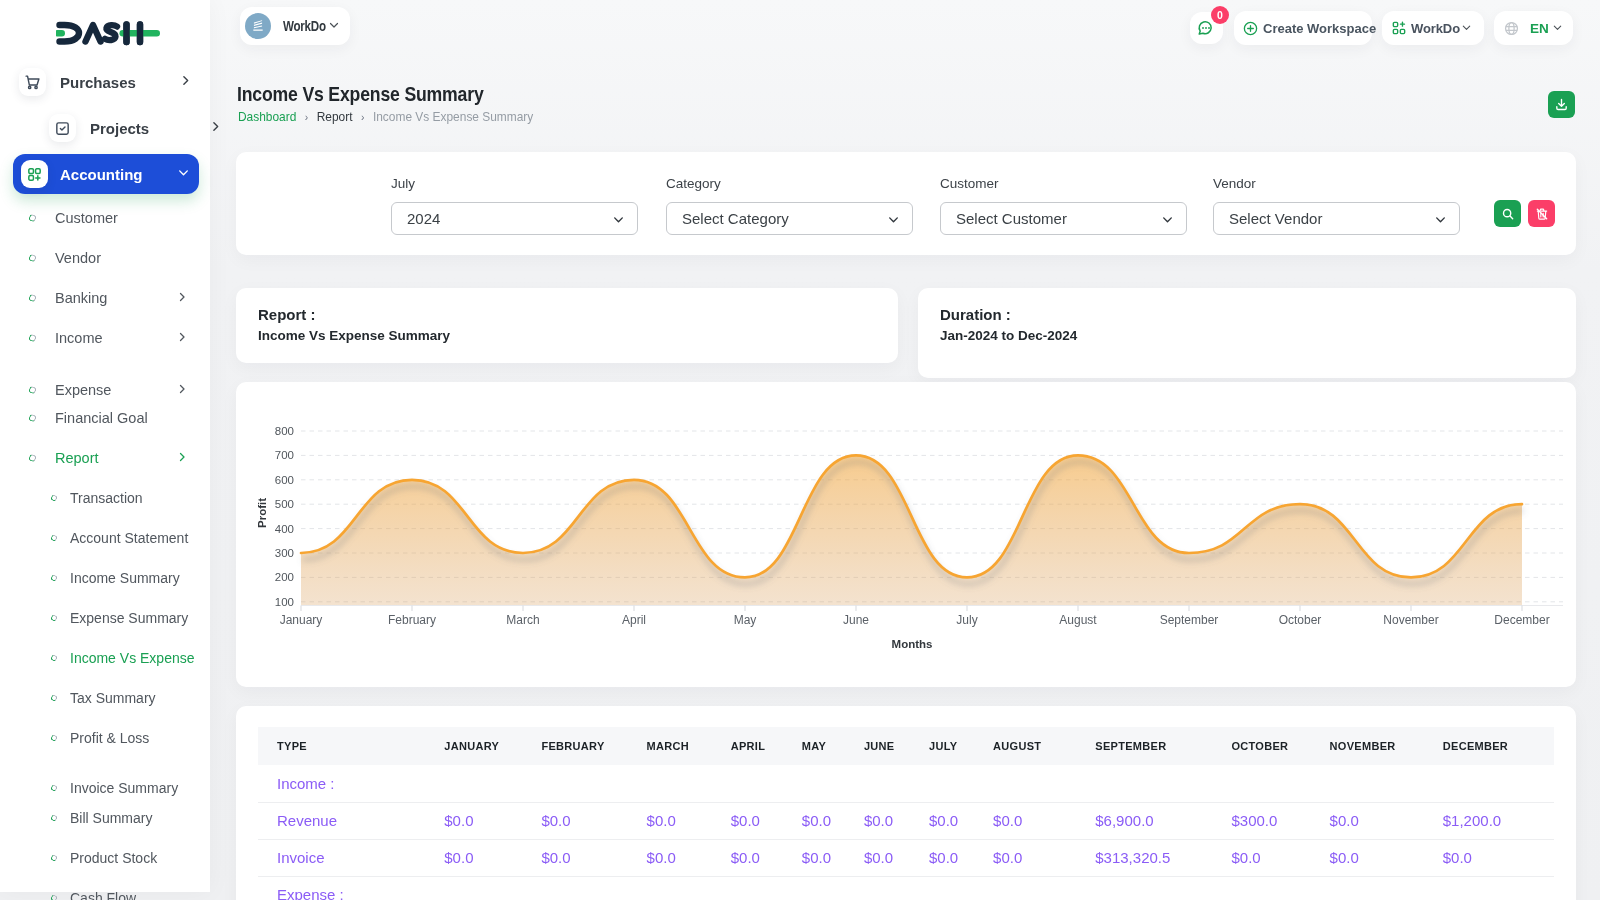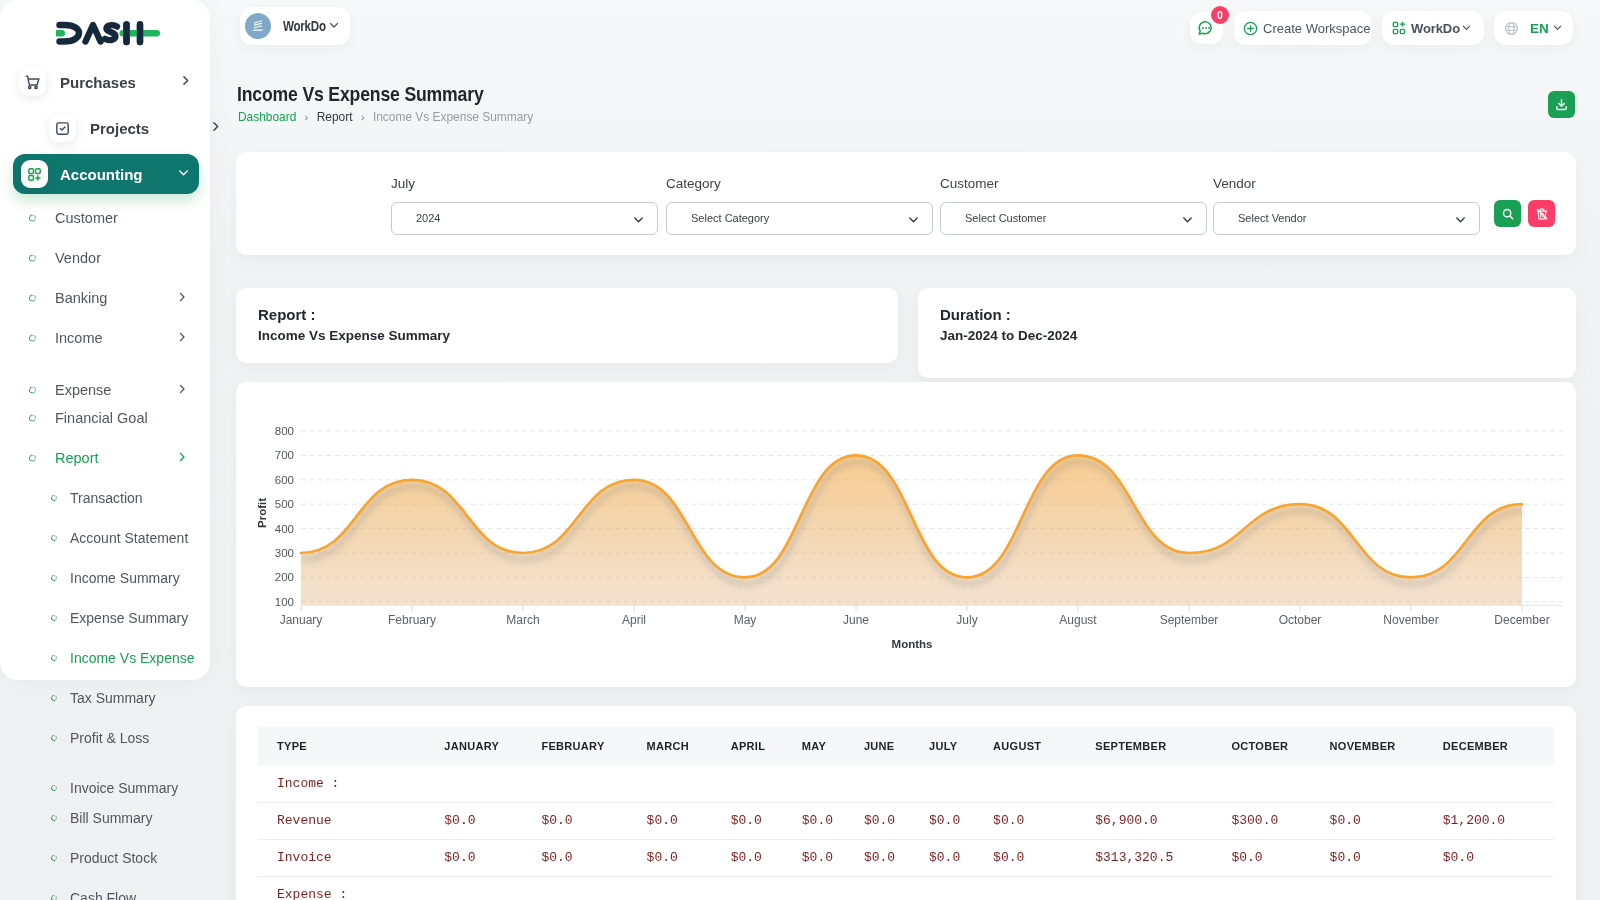--- a/index.html
+++ b/index.html
@@ -1,24 +1,24 @@
 <!DOCTYPE html>
 <html><head>
 <meta charset="utf-8">
 <style>
 * { margin:0; padding:0; box-sizing:border-box; }
 html,body { width:1600px; height:900px; overflow:hidden; }
 body { font-family:"Liberation Sans", sans-serif; background:linear-gradient(180deg,#f7f8f9 0%,#f1f2f4 30%,#eff0f2 100%); color:#23282e; position:relative; }
-.sidebar { position:absolute; left:0; top:0; width:210px; height:680px; background:#fff; box-shadow:0 0 24px rgba(20,20,30,0.04);border-radius:18px; }
+.sidebar { position:absolute; left:0; top:0; width:210px; height:892px; background:#fff; box-shadow:0 0 24px rgba(20,20,30,0.04); }
 .logo { position:absolute; left:56px; top:16px; }
 .mitem { position:absolute; left:0; width:210px; height:40px; }
 .micon { position:absolute; left:19px; top:50%; transform:translateY(-50%); width:27px; height:28px; border-radius:9px; background:#fff; box-shadow:0 3px 10px rgba(40,50,70,0.10); display:flex; align-items:center; justify-content:center; }
 .mtext { position:absolute; left:60px; top:50%; transform:translateY(-50%); font-size:15px; font-weight:700; color:#3a4047; }
 .chev { position:absolute; right:18px; top:50%; transform:translateY(-50%); }
-.acct { position:absolute; left:13px; top:154px; width:186px; height:40px; background:#0f766e; border-radius:12px; box-shadow:0 7px 14px rgba(26,160,83,0.22); }
+.acct { position:absolute; left:13px; top:154px; width:186px; height:40px; background:#1d4ed8; border-radius:12px; box-shadow:0 7px 14px rgba(26,160,83,0.22); }
 .flat { position:absolute; left:0; width:210px; height:40px; }
 .bullet { position:absolute; left:29px; top:50%; transform:translateY(-50%); width:7px; height:7px; border-radius:50%; border:1.6px solid #a9b2ba; border-bottom-color:#1aa053; border-left-color:#1aa053; transform:translateY(-50%) rotate(20deg); }
 .ftext { position:absolute; left:55px; top:50%; transform:translateY(-50%); font-size:14.5px; font-weight:400; color:#51575e; }
 .sub .bullet { left:51px; width:6px; height:6px; }
 .sub .ftext { left:70px; font-size:14px; }
 .green { color:#1aa053 !important; }
 
 .pill { position:absolute; background:#fff; border-radius:12px; box-shadow:0 4px 14px rgba(30,40,60,0.05); }
 .workdo-pill { left:240px; top:7px; width:110px; height:38px; }
 .avatar { position:absolute; left:6px; top:6px; width:28px; height:28px; border-radius:50%; background:#7fa9c6; display:flex; align-items:center; justify-content:center; }
@@ -26,31 +26,31 @@
 h1 { position:absolute; left:237px; top:82px; font-size:20.5px; font-weight:700; color:#21262b; letter-spacing:-0.2px; transform:scaleX(0.86); transform-origin:left center; white-space:nowrap; }
 .crumbs { position:absolute; left:238px; top:110px; font-size:12.7px; color:#959ca4; transform:scaleX(0.94); transform-origin:left center; white-space:nowrap; }
 .crumbs a { color:#1aa053; text-decoration:none; }
 .crumbs .dark { color:#32383e; }
 .crumbs .sep { margin:0 9px; color:#6b7280; font-size:11px; }
 .dlbtn { position:absolute; left:1548px; top:91px; width:27px; height:27px; background:#1aa053; border-radius:6px; display:flex; align-items:center; justify-content:center; }
 .card { position:absolute; background:#fff; border-radius:10px; box-shadow:0 5px 18px rgba(25,35,60,0.04); }
 .filter-card { left:236px; top:152px; width:1340px; height:103px; }
 .fgroup { position:absolute; top:24px; }
 .flabel { font-size:13.5px; color:#3c4248; margin-bottom:11px; }
-.fselect { width:267px; height:33px; border:1px solid #c6c9cd; border-radius:6px; background:#fff; font-size:11px; color:#3b4146; line-height:31px; padding-left:24px; position:relative; }
+.fselect { width:247px; height:33px; border:1px solid #c6c9cd; border-radius:6px; background:#fff; font-size:15px; color:#3b4146; line-height:31px; padding-left:15px; position:relative; }
 .fselect svg { position:absolute; right:12px; top:10px; }
 .sqbtn { position:absolute; top:48px; width:27px; height:27px; border-radius:6px; display:flex; align-items:center; justify-content:center; }
 .info-card-text { position:absolute; left:22px; top:18px; font-size:15px; font-weight:700; color:#23292e; }
 .info-card-sub { position:absolute; left:22px; top:40px; font-size:13.5px; font-weight:700; color:#23292e; }
 .chart-card { left:236px; top:382px; width:1340px; height:305px; }
 .table-card { left:236px; top:706px; width:1340px; height:220px; }
 table { border-collapse:collapse; table-layout:fixed; width:1296px; margin:21px 22px 0 22px; }
 th { background:#f6f7f9; font-size:11px; font-weight:700; color:#1c2227; text-align:left; height:38px; padding:0; letter-spacing:0.3px; }
 th:first-child { padding-left:19px; }
-td { font-size:13px; color:#7f1d1d; height:37px; padding:0; border-top:1px solid #edeef0;font-family:Liberation Mono, monospace; }
+td { font-size:15px; color:#8b5cf6; height:37px; padding:0; border-top:1px solid #edeef0; }
 td:first-child { padding-left:19px; }
 tr.noline td { border-top:none; }
 </style>
 </head>
 <body>
 
 <div class="sidebar">
   <div class="logo">
     <svg width="104" height="34" viewBox="0 0 104 34">
       <g fill="none" stroke="#16283c" stroke-width="6.4" stroke-linecap="round" stroke-linejoin="round">
@@ -209,21 +209,21 @@
       <path d="M3 20l1.3-3.9A8 8 0 1 1 7.9 19z"></path>
       <path d="M8 12h.01M12 12h.01M16 12h.01" stroke-width="2.5"></path>
     </svg>
   <span style="position:absolute; left:21px; top:-6px; width:18px; height:18px; background:#fb3e68; border-radius:50%; color:#fff; font-size:10.5px; font-weight:700; text-align:center; line-height:18px;">0</span>
 </div>
 <div class="pill" style="left:1234px; top:11px; width:138px; height:34px;">
   <svg style="position:absolute; left:9px; top:10px;" width="15" height="15" viewBox="0 0 24 24" fill="none" stroke="#1aa053" stroke-width="2.1" stroke-linecap="round">
       <circle cx="12" cy="12" r="9.8"></circle>
       <path d="M12 7.5v9M7.5 12h9"></path>
     </svg>
-  <span class="pt" style="left:29px; font-size:13px; font-weight:400; color:#4a5560; white-space:nowrap;">Create Workspace</span>
+  <span class="pt" style="left:29px; font-size:13px; font-weight:700; color:#4a5560; white-space:nowrap;">Create Workspace</span>
 </div>
 <div class="pill" style="left:1382px; top:11px; width:102px; height:34px;">
   <svg style="position:absolute; left:9px; top:9px;" width="16" height="16" viewBox="0 0 24 24" fill="none" stroke="#1aa053" stroke-width="2.1" stroke-linecap="round" stroke-linejoin="round">
       <rect x="3.5" y="3.5" width="6.5" height="6.5" rx="1.6"></rect>
       <rect x="3.5" y="14" width="6.5" height="6.5" rx="1.6"></rect>
       <rect x="14" y="14" width="6.5" height="6.5" rx="1.6"></rect>
       <path d="M17.2 3.2v6M14.2 6.2h6"></path>
     </svg>
   <span class="pt" style="left:29px; font-size:13px; letter-spacing:-0.1px; color:#49525e;">WorkDo</span>
   <span class="chev" style="right:12px;"><svg width="11" height="11" viewBox="0 0 24 24" fill="none" stroke="#4b5157" stroke-width="2.4" stroke-linecap="round" stroke-linejoin="round">

